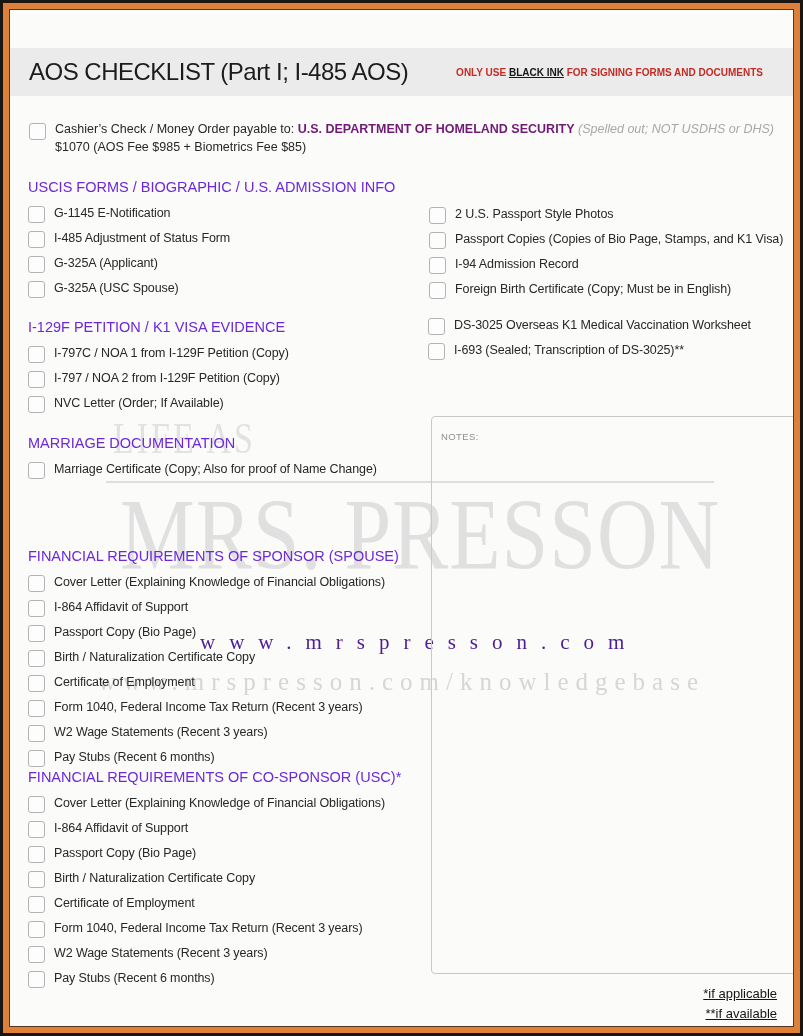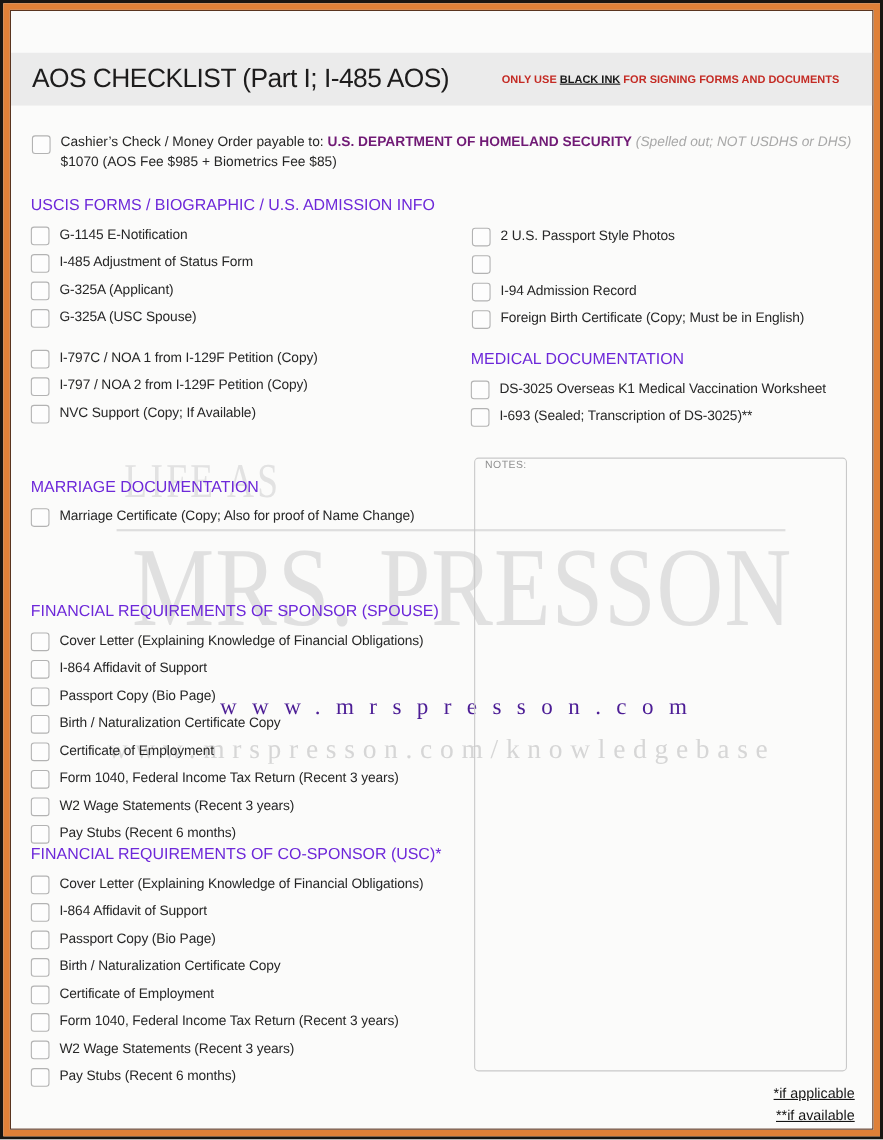--- a/index.html
+++ b/index.html
@@ -36,22 +36,22 @@
   #sec-fincs{left:18px;top:758px;}
 
   
   .fee{position:absolute;left:19px;top:110px;display:flex;z-index:2;}
   .fee .cb{margin:3px 9px 0 0;}
   .fee-line{font-size:12.5px;color:#272727;line-height:18px;white-space:nowrap;}
   .fee-line strong{color:#701a75;}
   .muted{color:#a8a8a8;font-style:italic;}
 
   
-  .notes{position:absolute;left:421px;top:406px;width:339px;height:558px;box-sizing:border-box;
-         border:1px solid #c9c9c9;border-radius:4px;z-index:2;padding:0 9px;background:transparent;}
+  .notes{position:absolute;left:421px;top:406px;width:371px;height:558px;box-sizing:border-box;
+         border:1px solid #c9c9c9;border-radius:4px;z-index:2;padding:14px 9px;background:transparent;}
   .notes-label{font-size:9.5px;color:#8f8f8f;letter-spacing:0.4px;}
 
   
   .footnotes{position:absolute;right:16px;top:974px;text-align:right;font-size:13px;
              color:#141414;line-height:20px;z-index:2;text-decoration:underline;}
 
   
   .wm{position:absolute;inset:0;z-index:1;pointer-events:none;
       font-family:"Liberation Serif",serif;color:#e2e2e2;}
   .wm-l1{position:absolute;left:103px;top:404px;font-size:34px;letter-spacing:3px;
@@ -118,48 +118,49 @@
         </div>
       </div>
 
       <div class="sec" id="col-uscis-right">
         <div class="row">
           <span class="cb"></span>
           <span class="lbl">2 U.S. Passport Style Photos</span>
         </div>
         <div class="row">
           <span class="cb"></span>
+          <span class="lbl">Passport Copies (Copies of Bio Page, Stamps, and K1 Visa)</span>
         </div>
         <div class="row">
           <span class="cb"></span>
           <span class="lbl">I-94 Admission Record</span>
         </div>
         <div class="row">
           <span class="cb"></span>
           <span class="lbl">Foreign Birth Certificate (Copy; Must be in English)</span>
         </div>
       </div>
 
       <div class="sec" id="sec-i129f">
+        <h2 class="sec-h">I-129F PETITION / K1 VISA EVIDENCE</h2>
         <div class="row">
           <span class="cb"></span>
           <span class="lbl">I-797C / NOA 1 from I-129F Petition (Copy)</span>
         </div>
         <div class="row">
           <span class="cb"></span>
           <span class="lbl">I-797 / NOA 2 from I-129F Petition (Copy)</span>
         </div>
         <div class="row">
           <span class="cb"></span>
-          <span class="lbl">NVC Support (Copy; If Available)</span>
+          <span class="lbl">NVC Letter (Order; If Available)</span>
         </div>
       </div>
 
       <div class="sec" id="sec-medical">
-        <h2 class="sec-h">MEDICAL DOCUMENTATION</h2>
         <div class="row">
           <span class="cb"></span>
           <span class="lbl">DS-3025 Overseas K1 Medical Vaccination Worksheet</span>
         </div>
         <div class="row">
           <span class="cb"></span>
           <span class="lbl">I-693 (Sealed; Transcription of DS-3025)**</span>
         </div>
       </div>
 

